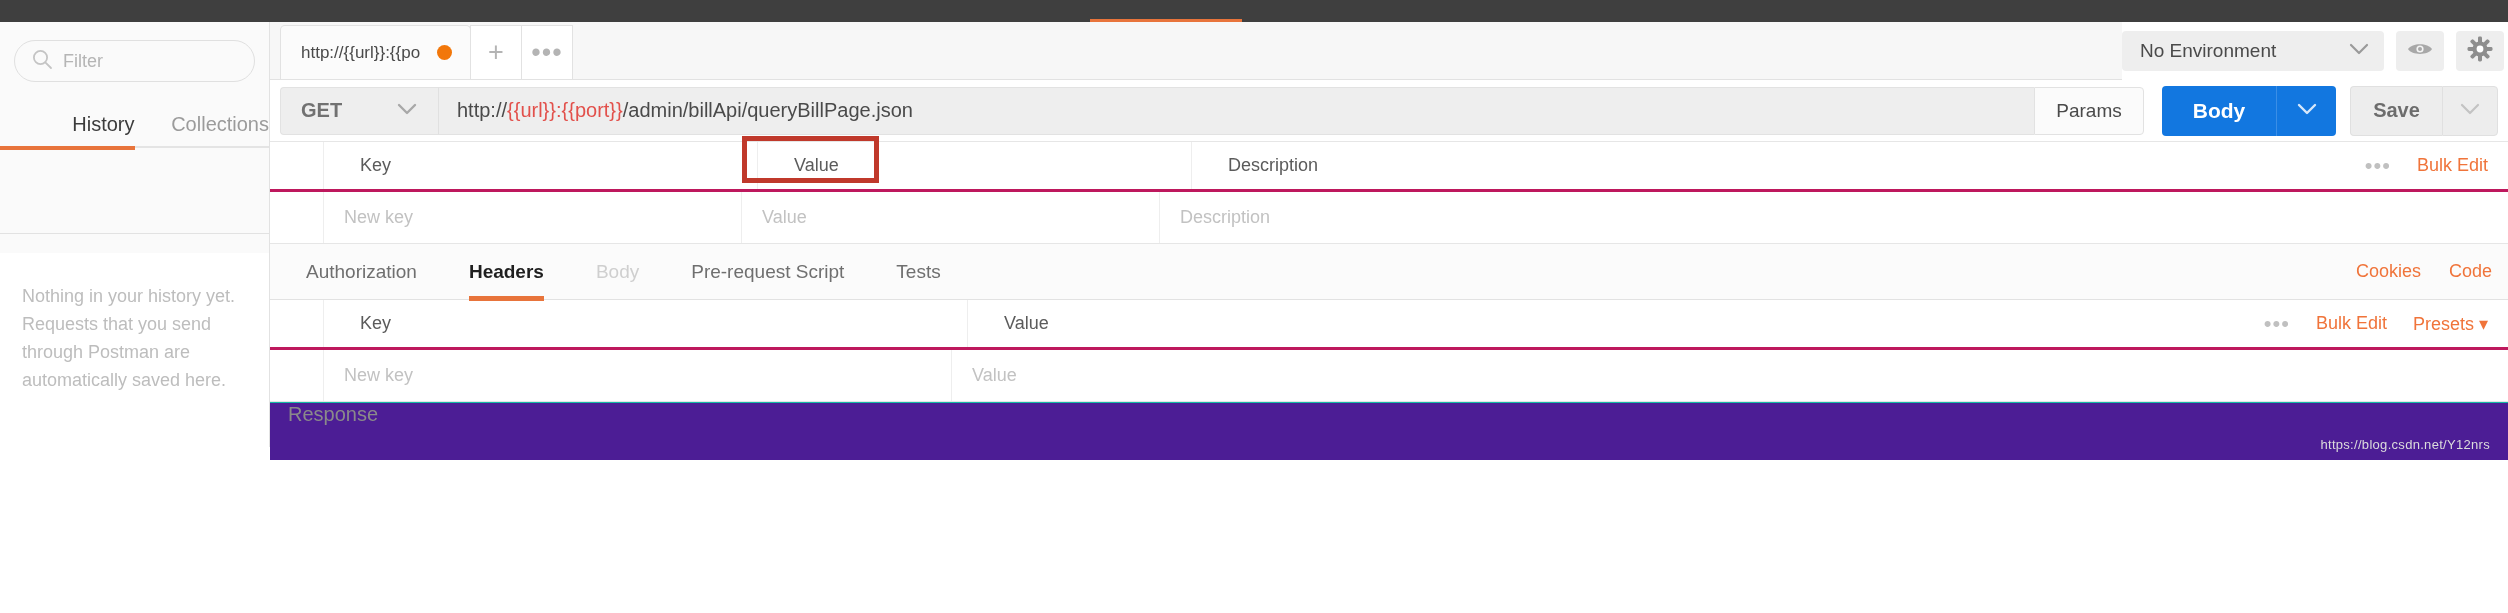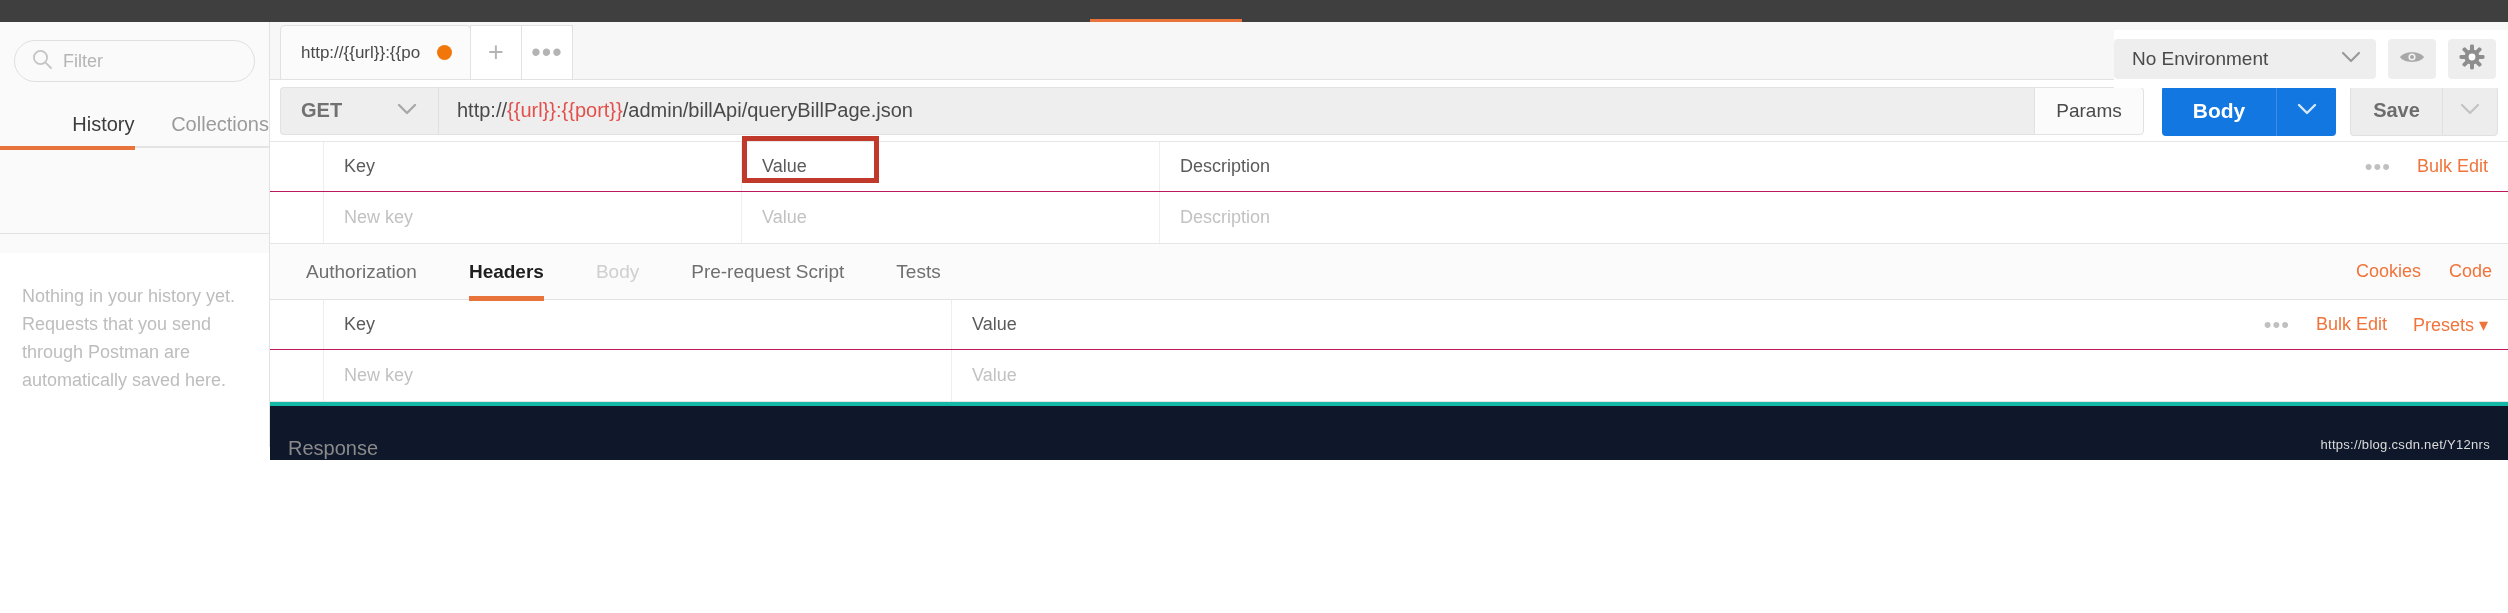--- a/index.html
+++ b/index.html
@@ -92,22 +92,22 @@
   .tab-btn {
     width: 52px; height: 54px; border: 1px solid #e2e2e2; border-bottom: none;
     background: #fff; display: flex; align-items: center; justify-content: center;
     cursor: pointer; margin-left: -1px;
   }
   .plus-glyph { font-size: 27px; color: #b4b4b4; line-height: 1; }
   .dots-glyph { font-size: 27px; color: #b4b4b4; line-height: 0.5; letter-spacing: 1px; }
 
   
   .envbar {
-    position: absolute; right: 0; top: 8px; height: 58px;
-    display: flex; align-items: center; gap: 12px; padding-right: 12px;
+    position: absolute; right: 0; top: 0; height: 58px;
+    display: flex; align-items: center; gap: 12px; padding-right: 4px;
     background: #ffffff;
   }
   .env-select {
     display: flex; align-items: center; justify-content: space-between;
     width: 262px; height: 40px; background: #eeeeee; border-radius: 4px;
     padding: 0 14px 0 18px; cursor: pointer;
   }
   .env-name { font-size: 19px; color: #4a4a4a; }
   .icon-btn {
     width: 48px; height: 40px; background: #eeeeee; border-radius: 4px;
@@ -165,22 +165,23 @@
   }
 
   
   .annot-box {
     position: absolute; border: 5px solid #c0392b; pointer-events: none;
     left: 742px; top: 136px; width: 137px; height: 47px;
   }
 
   
   .kv-head {
-    display: flex; height: 50px; border-bottom: 1px solid #be185d;
+    display: flex; height: 50px; border-bottom: 3px solid #be185d;
     background: #fff;
+    gap: 16px;
   }
   .kv-row {
     display: flex; height: 52px; border-bottom: 1px solid #e6e6e6;
     background: #fff;
   }
   .kv-check {
     width: 54px; border-right: 1px solid #eeeeee; flex: 0 0 auto;
   }
   .kv-cell {
     display: flex; align-items: center; padding-left: 20px;
@@ -211,22 +212,22 @@
     height: 5px; background: #e8743b;
   }
   .sec-tab.disabled { color: #cfcfcf; }
   .sec-right {
     display: flex; align-items: center; gap: 28px;
     margin-left: auto; padding-right: 16px;
   }
 
   
   .response-bar {
-    height: 58px; background: #0f172a; border-top: 4px solid #14b8a6;
-    display: flex; align-items: flex-end; padding-left: 18px; position: relative;
+    height: 58px; background: #4c1d95; border-top: 1px solid #14b8a6;
+    display: flex; align-items: flex-start; padding-left: 18px; position: relative;
   }
   .response-label { font-size: 20px; color: #8a8a8a; }
   .watermark {
     position: absolute; right: 18px; bottom: 8px;
     font-size: 13px; color: #dcdcdc; letter-spacing: 0.3px;
   }
 </style>
 </head>
 <body>
 

